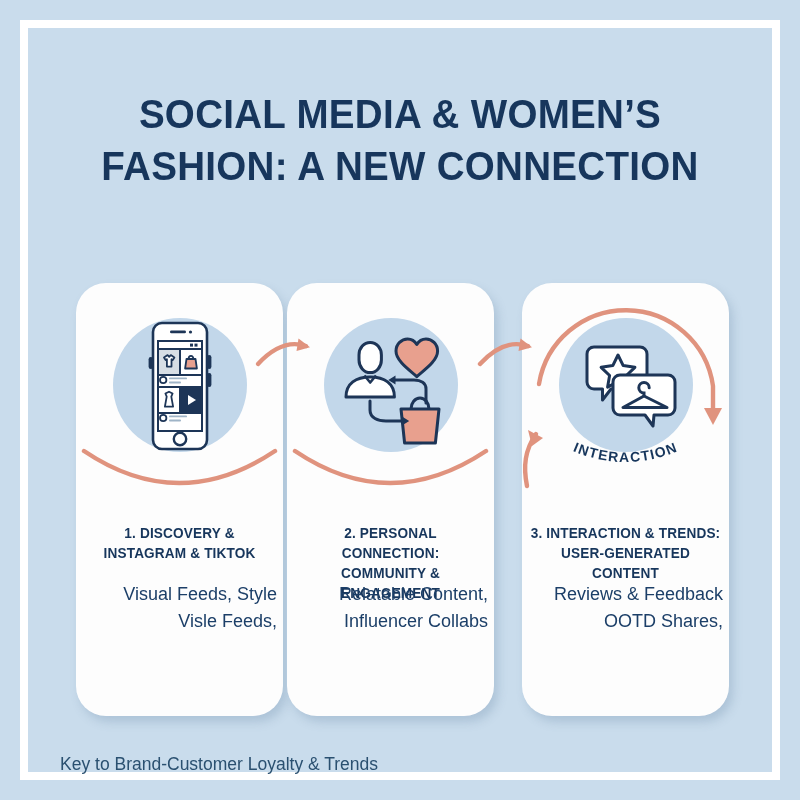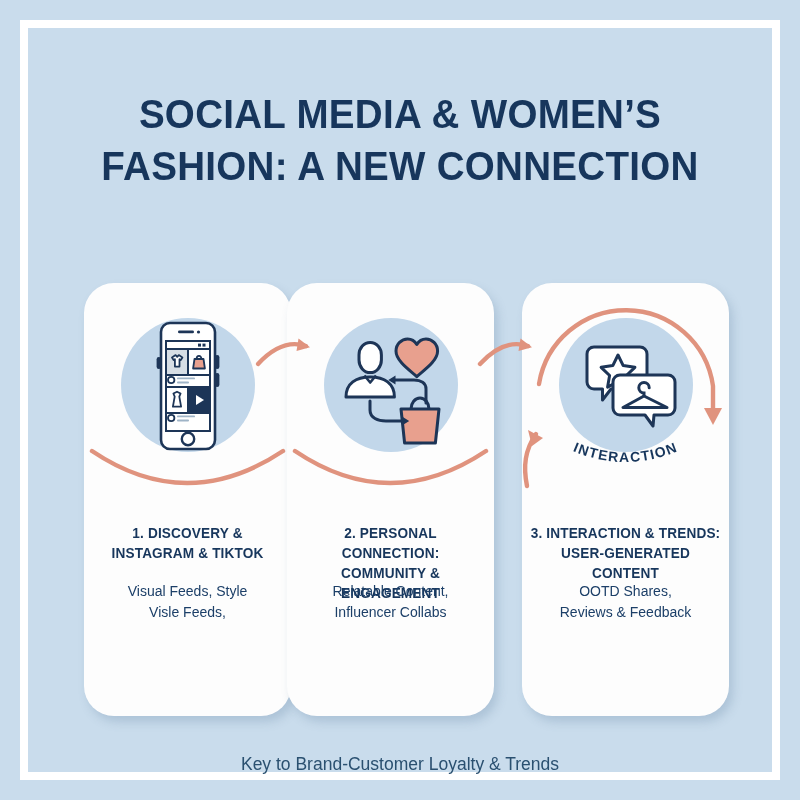--- a/index.html
+++ b/index.html
@@ -50,21 +50,21 @@
   
   .card {
     position:absolute;
     top:283px;
     width:207px;
     height:433px;
     background:#fdfdfd;
     border-radius:30px;
     box-shadow:4px 6px 10px rgba(110,140,170,0.30);
   }
-  #card1 { left:76px;margin-left:8px; }
+  #card1 { left:76px; }
   #card2 { left:287px; }
   #card3 { left:522px; }
 
   .circlebg {
     position:absolute;
     top:35px; left:50%;
     margin-left:-67px;
     width:134px; height:134px;
     border-radius:50%;
     background:#c2d7ea;
@@ -94,23 +94,23 @@
     line-height:1.42;
     letter-spacing:0.15px;
     transform:scaleX(0.96);
     transform-origin:center top;
   }
   .heading span { display:block; }
   .body {
     position:absolute;
     left:6px; top:298px;
     width:195px;
-    text-align:center;
+    text-align:right;
     color:#1c3f68;
-    font-size:14px;
+    font-size:18px;
     line-height:1.48;
   }
   .body span { display:block; }
 
   
   .interaction-label {
     position:absolute;
     left:0; top:148px;
     width:207px; height:46px;
   }
@@ -128,21 +128,20 @@
   #conn2 { left:478px; top:330px; width:60px; height:70px; }
 
   
   #loop3 { position:absolute; left:505px; top:288px; width:246px; height:210px; overflow:visible; }
 
   
   .footer {
     position:absolute;
     left:60px; top:754px;
     width:680px;
-    text-align:center;
     color:#2a5070;
     font-size:17.5px;
     line-height:1.2;
   }
 </style>
 </head>
 <body>
 
 <div id="root">
 
@@ -283,22 +282,22 @@
       <path id="arcpath3" d="M38 14 Q103.5 48 169 14" fill="none"></path>
       <text text-anchor="middle">
         <textPath href="#arcpath3" startOffset="50%">INTERACTION</textPath>
       </text>
     </svg>
     <div class="heading">
       <span>3. INTERACTION &amp; TRENDS:</span>
       <span>USER-GENERATED CONTENT</span>
     </div>
     <div class="body">
+      <span>Reviews &amp; Feedback</span>
       <span>OOTD Shares,</span>
-      <span>Reviews &amp; Feedback</span>
     </div>
   </div>
 
   <svg class="connector" id="conn1" viewBox="0 0 60 70">
     <path d="M2 34 Q26 8 50 16" fill="none" stroke="#e0937e" stroke-width="4.4" stroke-linecap="round"></path>
     <path d="M42.5 8.5 L54 17.2 L40.5 21 z" fill="#e0937e"></path>
   </svg>
   <svg class="connector" id="conn2" viewBox="0 0 60 70">
     <path d="M2 34 Q26 8 50 16" fill="none" stroke="#e0937e" stroke-width="4.4" stroke-linecap="round"></path>
     <path d="M42.5 8.5 L54 17.2 L40.5 21 z" fill="#e0937e"></path>

